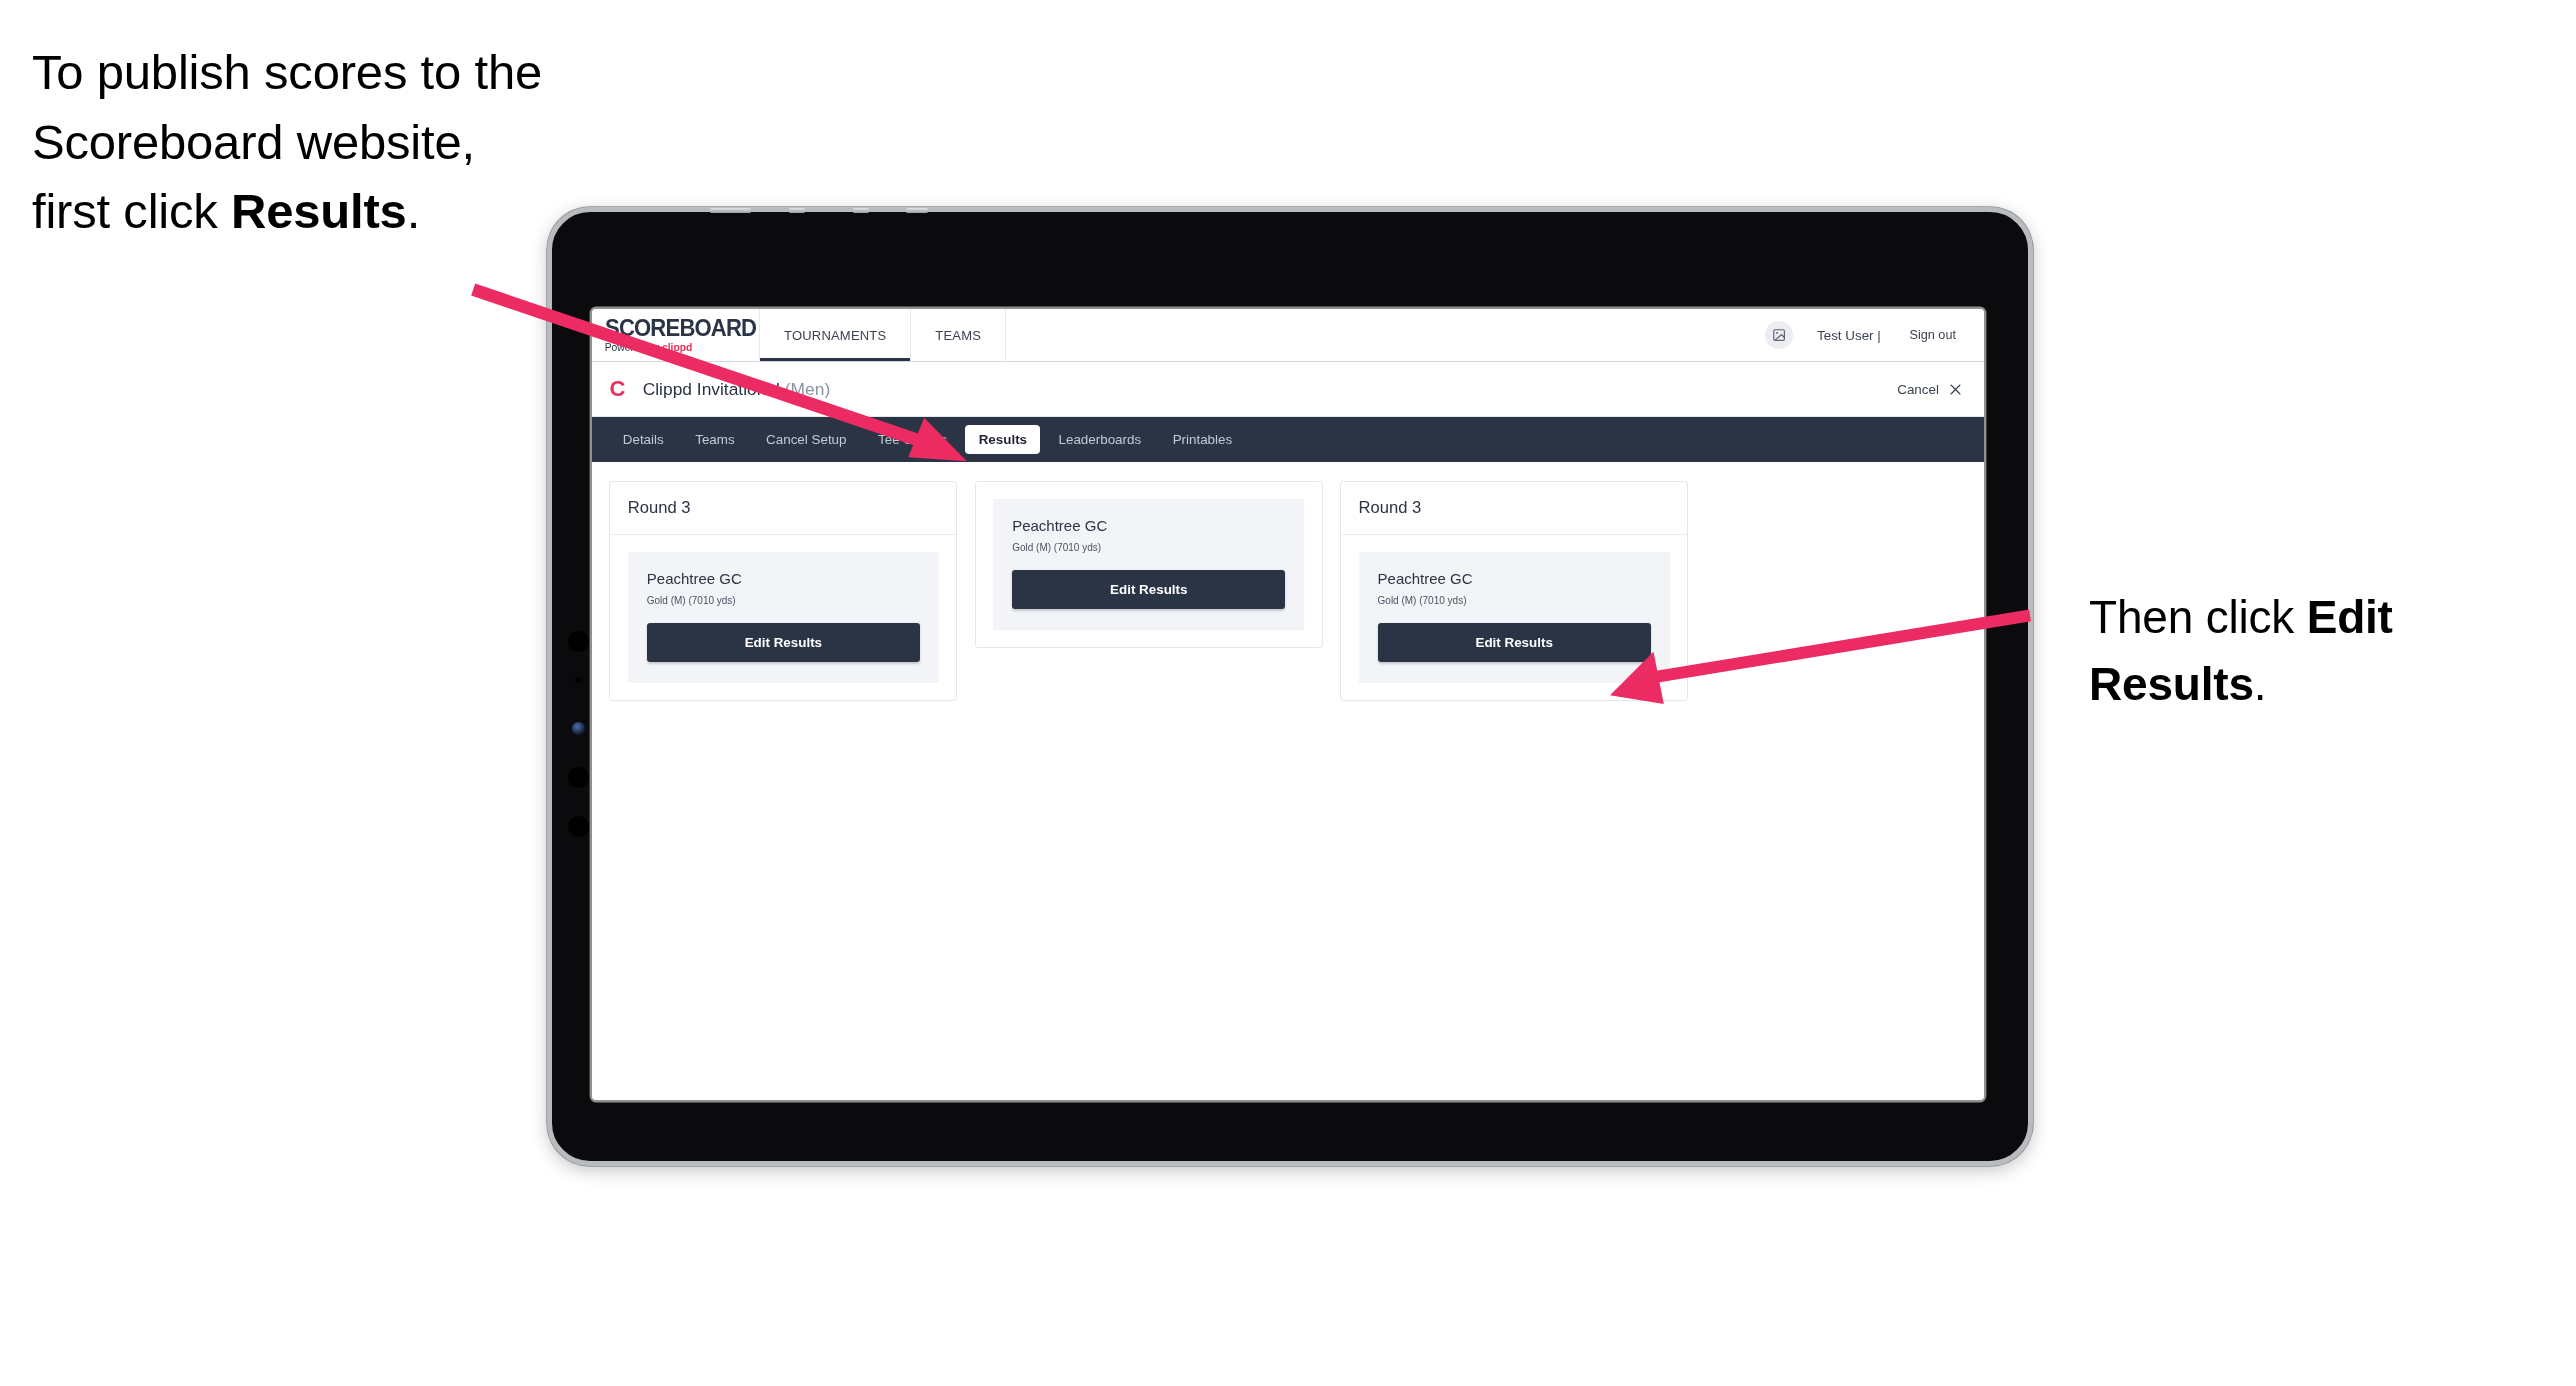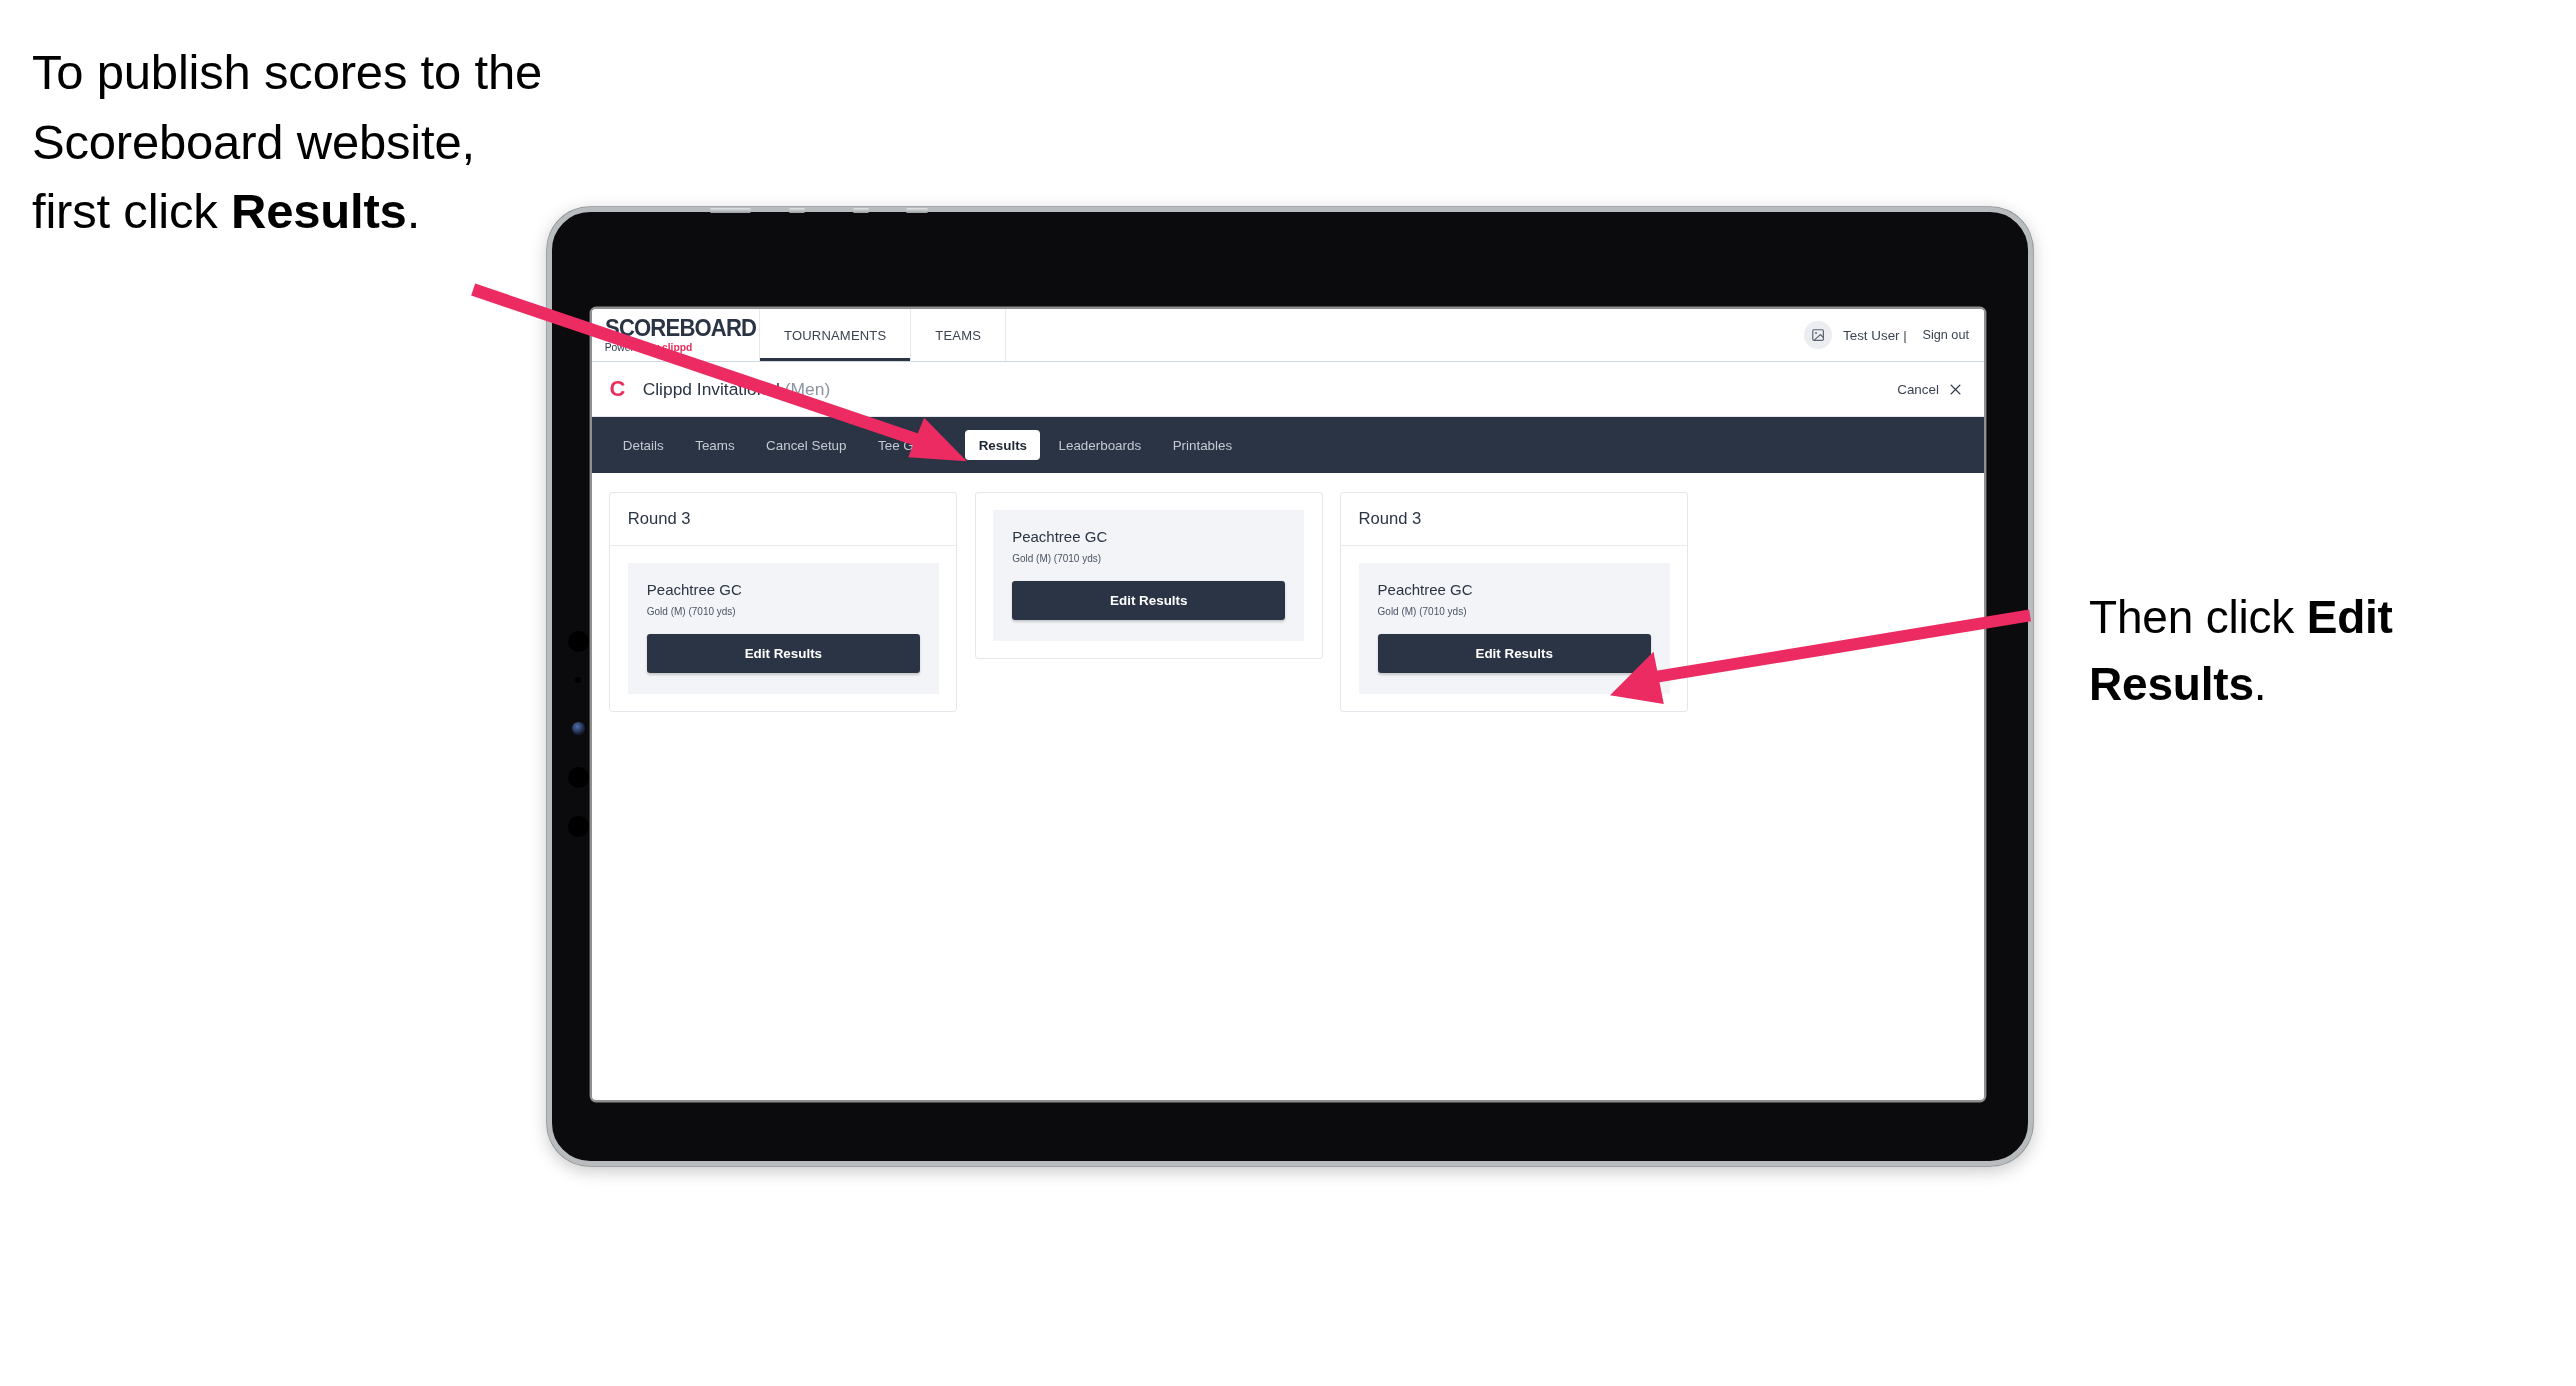--- a/index.html
+++ b/index.html
@@ -141,22 +141,22 @@
     content: "";
     position: absolute;
     left: 0; right: 0; bottom: 0;
     height: 3.2px;
     background: #2b3445;
   }
   #topbar-spacer { flex: 1; }
   #user-area {
     display: flex;
     align-items: center;
-    padding-right: 15px;
-    gap: 11px;
+    padding-right: 28px;
+    gap: 24px;
   }
   #user-avatar {
     width: 28.5px; height: 28.5px;
     border-radius: 50%;
     background: #ebedf0;
     display: flex;
     align-items: center;
     justify-content: center;
   }
   #user-name {
@@ -195,21 +195,21 @@
     display: flex;
     align-items: center;
     gap: 9.5px;
     font-size: 13.4px;
     color: #3c4350;
   }
   #cancel-icon { font-size: 16.6px; line-height: 1; color: #2b3445; }
 
   
   #section-nav {
-    height: 56px;
+    height: 45px;
     background: #2b3445;
     display: flex;
     align-items: center;
     padding-left: 17.4px;
     gap: 4.7px;
   }
   .section-tab {
     font-size: 13.4px;
     color: #c4cad3;
     padding: 7.1px 13.4px;

